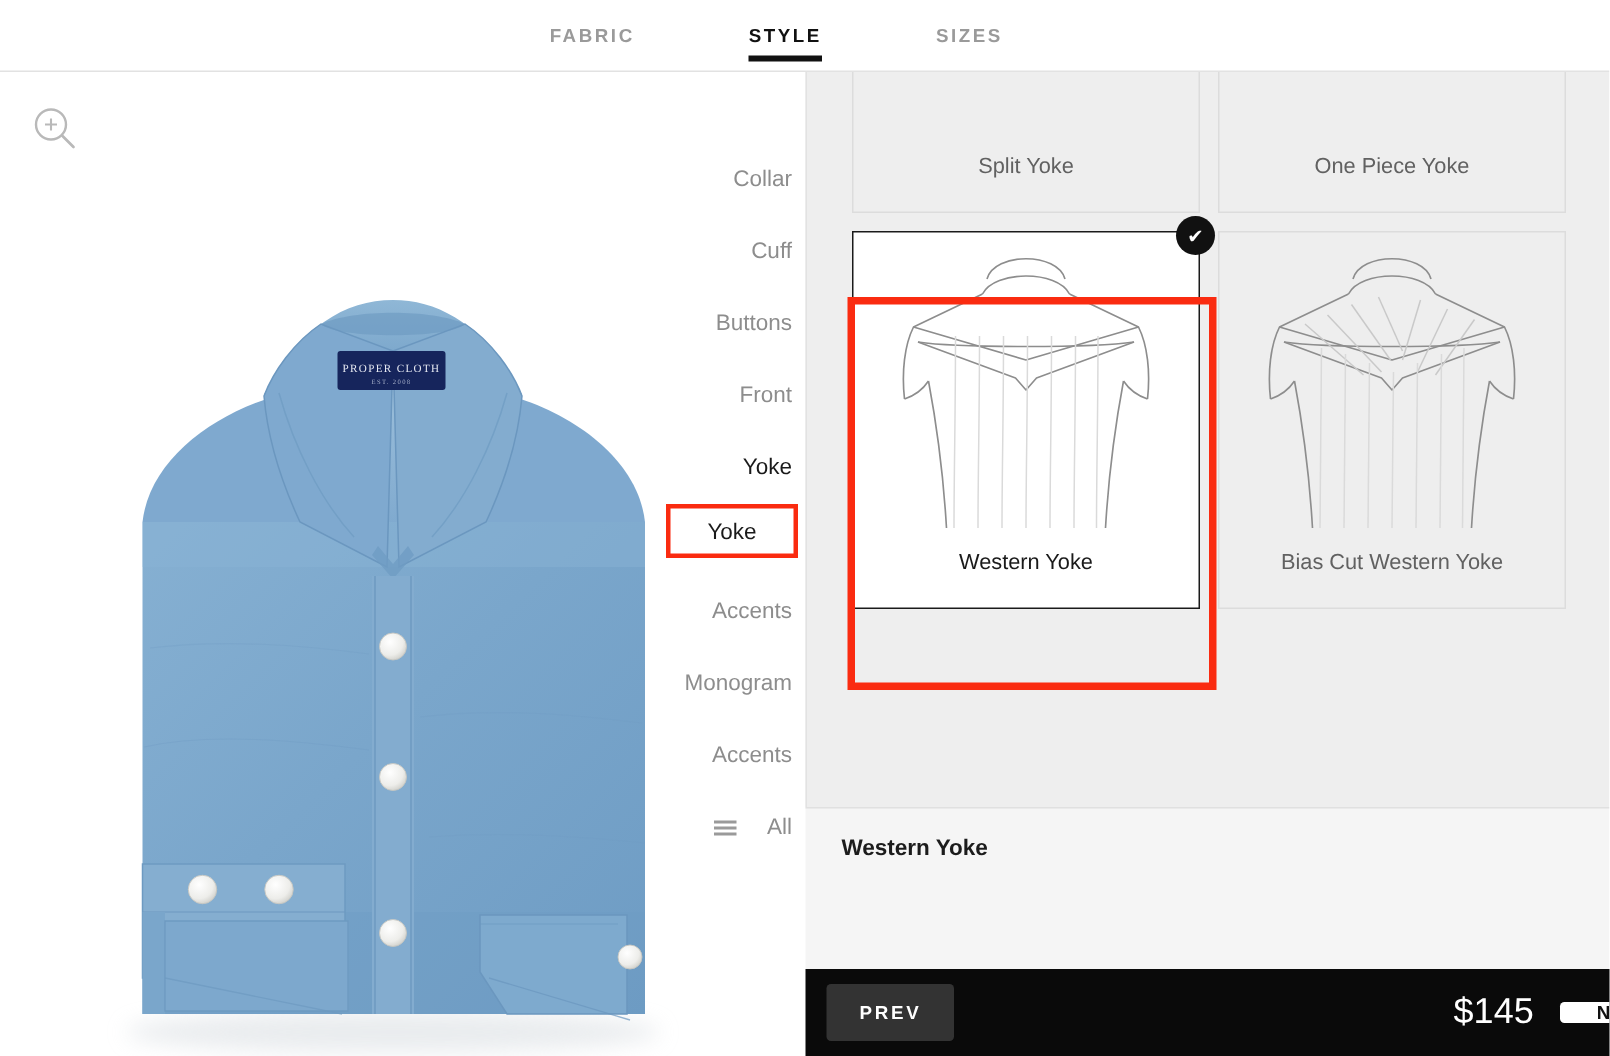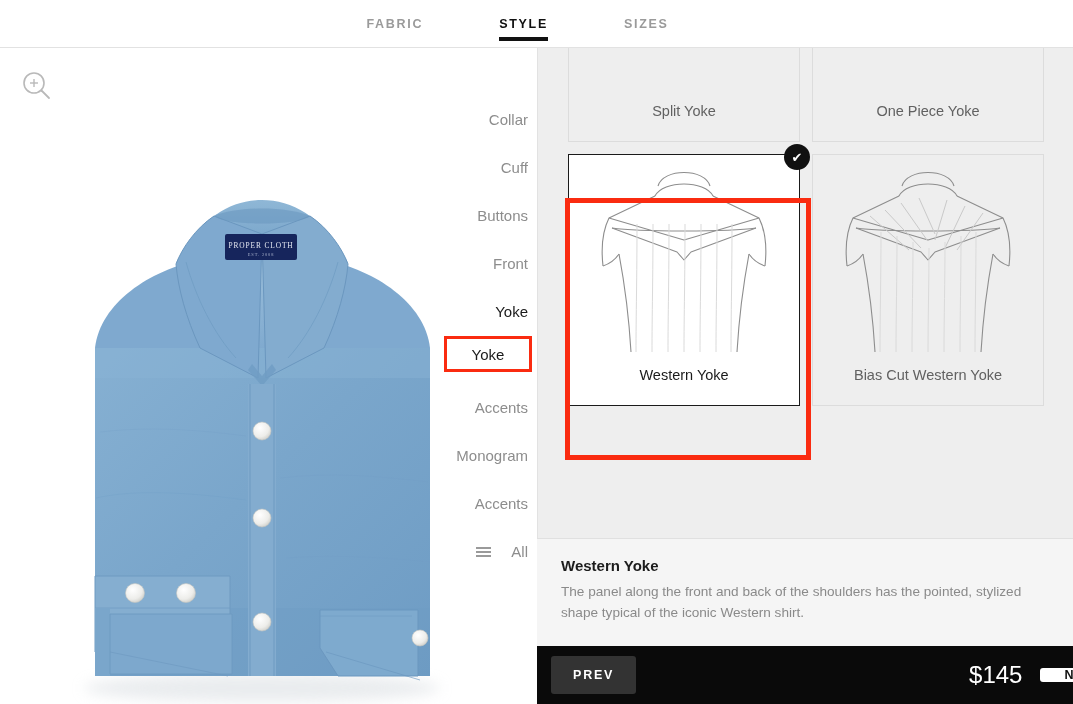--- a/index.html
+++ b/index.html
@@ -430,21 +430,20 @@
         <div class="opt-label">Bias Cut Western Yoke</div>
       </div>
 
     </div>
 
     <div class="red-annot-card"></div>
   </div>
 
   <div class="desc-panel">
     <div class="desc-title">Western Yoke</div>
-    <div class="desc-body">The panel along the front and back of the shoulders has the pointed, stylized shape typical of the iconic Western shirt.</div>
   </div>
 
   <div class="bottom-bar">
     <button class="btn-prev">PREV</button>
     <div class="price">$145</div>
     <button class="btn-next">NEXT</button>
   </div>
 
 </div>
 

